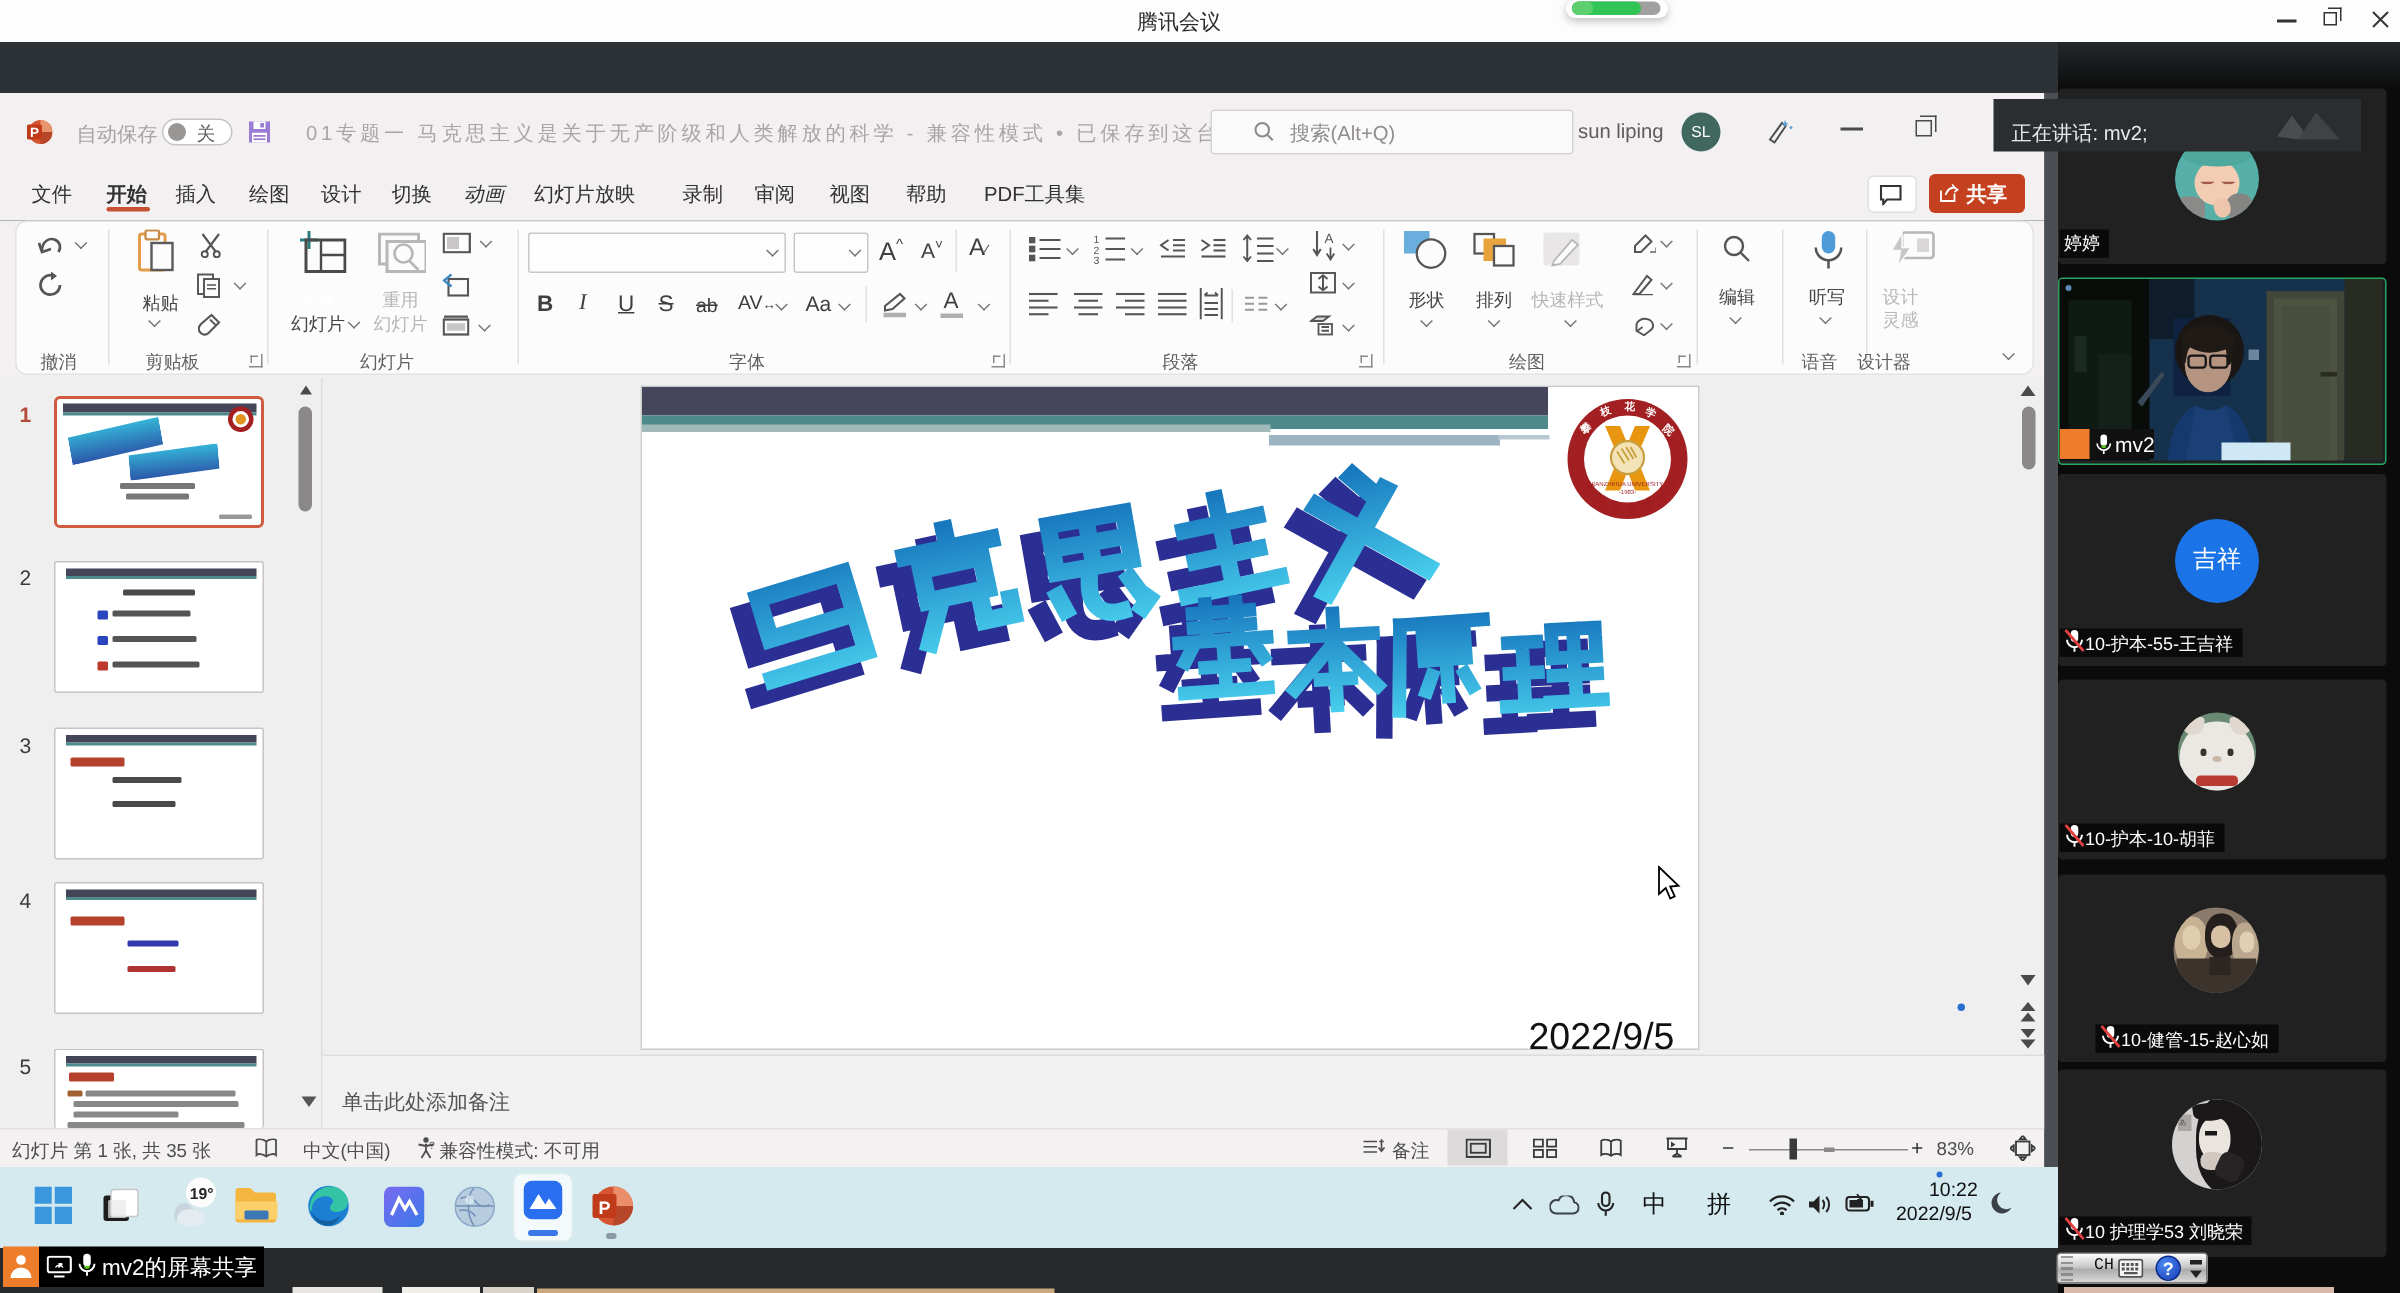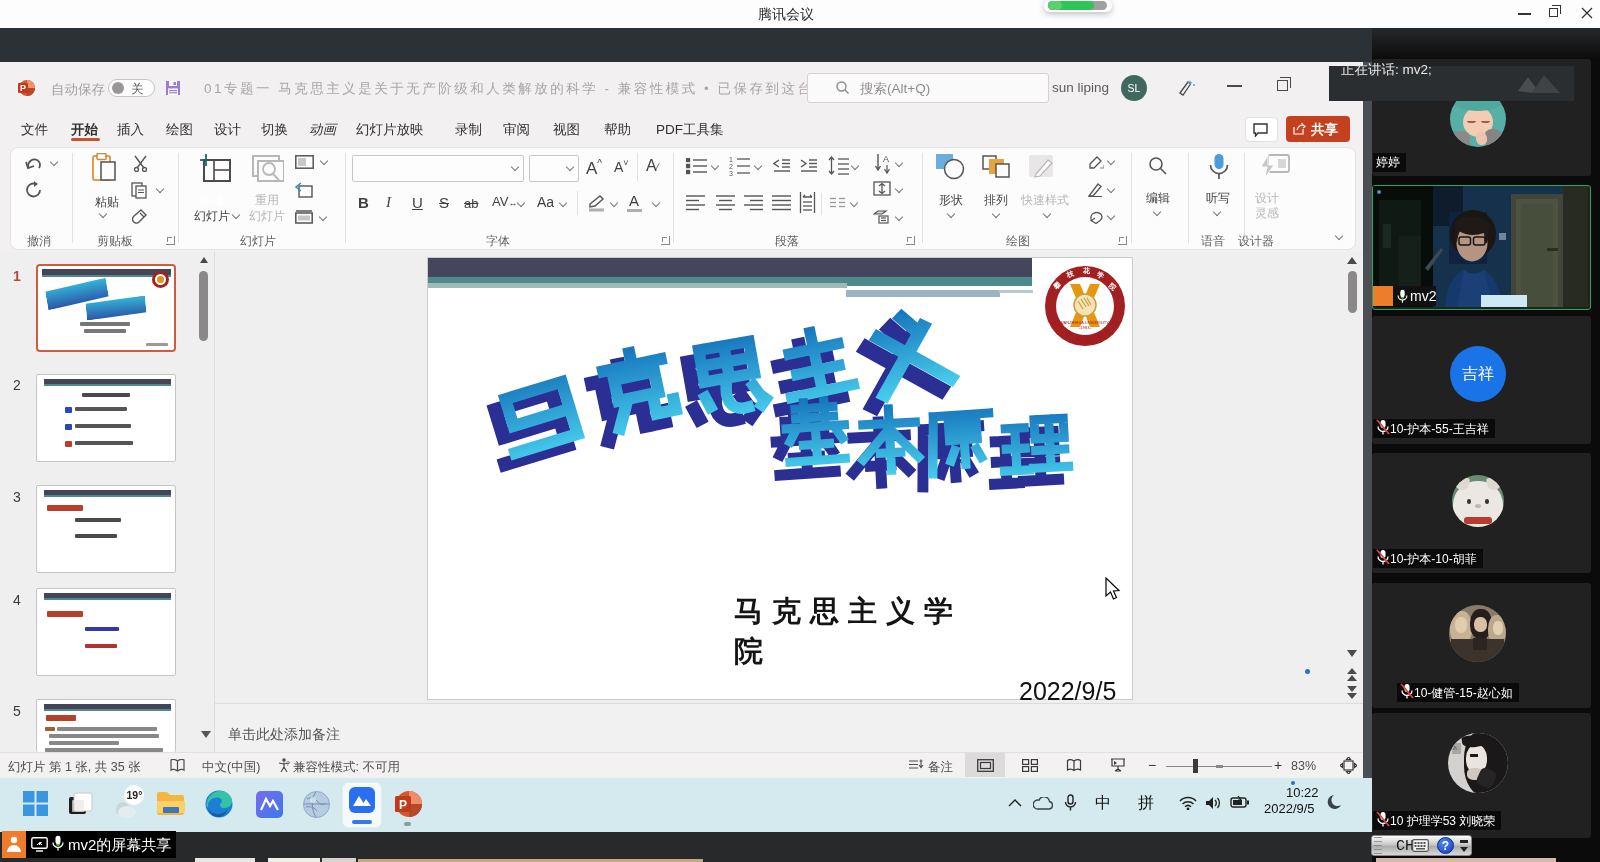--- a/index.html
+++ b/index.html
@@ -569,21 +569,20 @@
  </g>
  <g stroke="url(#wg)" stroke-width="12.5">
   <use href="#z6" transform="translate(389 180) rotate(-4) scale(0.73)"></use>
   <use href="#z7" transform="translate(463 184) rotate(-3) scale(0.73)"></use>
   <use href="#z8" transform="translate(536 187) rotate(-4) scale(0.73)"></use>
   <use href="#z9" transform="translate(610 192) rotate(-3) scale(0.73)"></use>
  </g>
 </g>
 </svg>
 
-<div class="abs" style="left:307px;top:335px;width:230px;font-size:29px;color:#141414;letter-spacing:9px;font-weight:bold;">马克思主义学院</div>
 <div class="abs" style="left:592px;top:420px;font-size:25px;color:#111;">2022/9/5</div>
 
 <svg class="abs" style="left:678px;top:320px" width="16" height="24" viewBox="0 0 16 24">
         <path d="M1 1 L1 19 L5.5 15 L8.5 22 L11.5 20.5 L8.5 14 L14 13.5 z" fill="#fff" stroke="#000" stroke-width="1.2"></path>
       </svg>
 </div>
 
 <div class="abs" style="left:1305px;top:669px;width:5px;height:5px;background:#2a6fd0;border-radius:50%;"></div>
 
 <div id="vscroll" style="position:absolute;left:0;top:0;">
@@ -899,21 +898,21 @@
   <div style="position:absolute;left:30px;top:36px;width:17px;height:18px;background:#262424;transform:rotate(25deg);border-radius:30%;"></div>
   <div style="position:absolute;left:4px;top:10px;width:9px;height:11px;background:#aaa6a2;font-size:6px;color:#555;">ぁ</div>
  </div>
  <div class="vlabel" style="left:1px;bottom:8px;"><svg class="micoff" width="14" height="16" viewBox="0 0 14 16">
             <use href="#micoff"></use>
           </svg>10 护理学53 刘晓荣</div>
 </div>
 
 <div class="abs" style="left:1371px;top:835px;width:101px;height:21px;background:linear-gradient(#fdfdfd,#c8c8c8 45%,#adadad 55%,#d8d8d8);border-radius:3px;border:1px solid #888;"></div>
 <div class="abs" style="left:1374px;top:837px;width:8px;height:17px;background:repeating-linear-gradient(#777 0 1.5px,transparent 1.5px 4px);opacity:.7;"></div>
-<div class="abs" style="left:1396px;top:838px;font-size:15px;color:#111;font-family:'Liberation Mono',monospace;">CH</div>
+<div class="abs" style="left:1396px;top:838px;font-size:11px;color:#111;font-family:'Liberation Mono',monospace;">CH</div>
 <svg class="abs" style="left:1412px;top:839px" width="17" height="13" viewBox="0 0 17 13">
         <rect x="0.7" y="0.7" width="15.6" height="11.6" rx="1.5" fill="#f4f4f4" stroke="#555" stroke-width="1.2"></rect>
         <g fill="#555">
           <rect x="2.5" y="3" width="2" height="2"></rect>
           <rect x="5.5" y="3" width="2" height="2"></rect>
           <rect x="8.5" y="3" width="2" height="2"></rect>
           <rect x="11.5" y="3" width="2" height="2"></rect>
           <rect x="2.5" y="6" width="2" height="2"></rect>
           <rect x="5.5" y="6" width="2" height="2"></rect>
           <rect x="8.5" y="6" width="2" height="2"></rect>
@@ -921,21 +920,21 @@
           <rect x="4" y="9" width="9" height="1.5"></rect>
         </g>
       </svg>
 <div class="abs" style="left:1437px;top:837px;width:17px;height:17px;border-radius:50%;background:radial-gradient(circle at 35% 30%,#4a8af0,#1a3ab8);border:1px solid #0a2a88;color:#fff;font-size:12px;font-weight:bold;text-align:center;line-height:16px;">?</div>
 <div class="abs" style="left:1460px;top:840px;width:8px;height:2.5px;background:#222;"></div>
 <div class="abs" style="left:1460px;top:847px;width:0;height:0;border-left:4px solid transparent;border-right:4px solid transparent;border-top:5px solid #222;"></div>
 <div class="abs" style="left:1376px;top:858px;width:180px;height:4px;background:#d8b8a8;"></div>
 </div>
 
 <div class="abs" style="left:1329px;top:66px;width:245px;height:35px;background:#2b2e31;"></div>
-<div class="abs" style="left:1341px;top:61px;font-size:13.5px;color:#e8e8e8;">正在讲话: mv2;</div>
+<div class="abs" style="left:1341px;top:80px;font-size:13.5px;color:#e8e8e8;">正在讲话: mv2;</div>
 <svg class="abs" style="left:1516px;top:71px" width="48" height="25" viewBox="0 0 48 25">
  <path d="M2 20 L12 6 L20 17 L16 22 z" fill="#4a4d50"></path>
  <path d="M16 22 L28 4 L44 22 z" fill="#404346"></path>
 </svg>
 
 <div class="abs" style="left:1518px;top:13px;width:13px;height:1.5px;background:#333;"></div>
 <div class="abs" style="left:1549px;top:8px;width:9px;height:9px;border:1.2px solid #333;"></div>
 <div class="abs" style="left:1552px;top:5px;width:9px;height:9px;border:1.2px solid #333;border-left:none;border-bottom:none;"></div>
 <svg class="abs" style="left:1581px;top:7px" width="12" height="12" viewBox="0 0 12 12">
       <path d="M1 1 L11 11 M11 1 L1 11" stroke="#333" stroke-width="1.3"></path>

